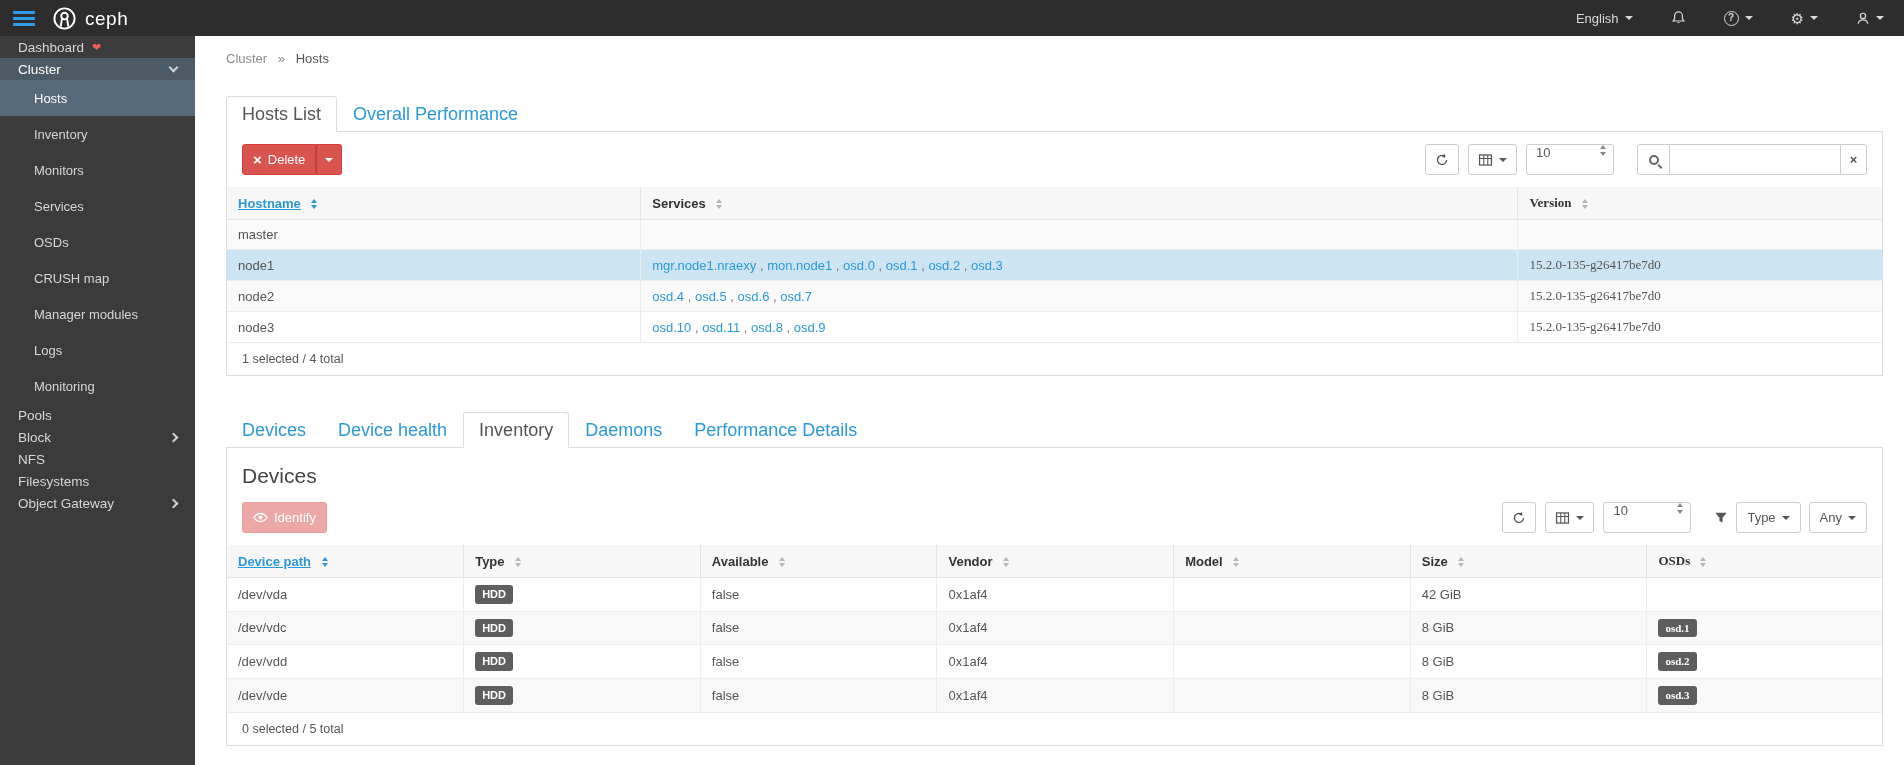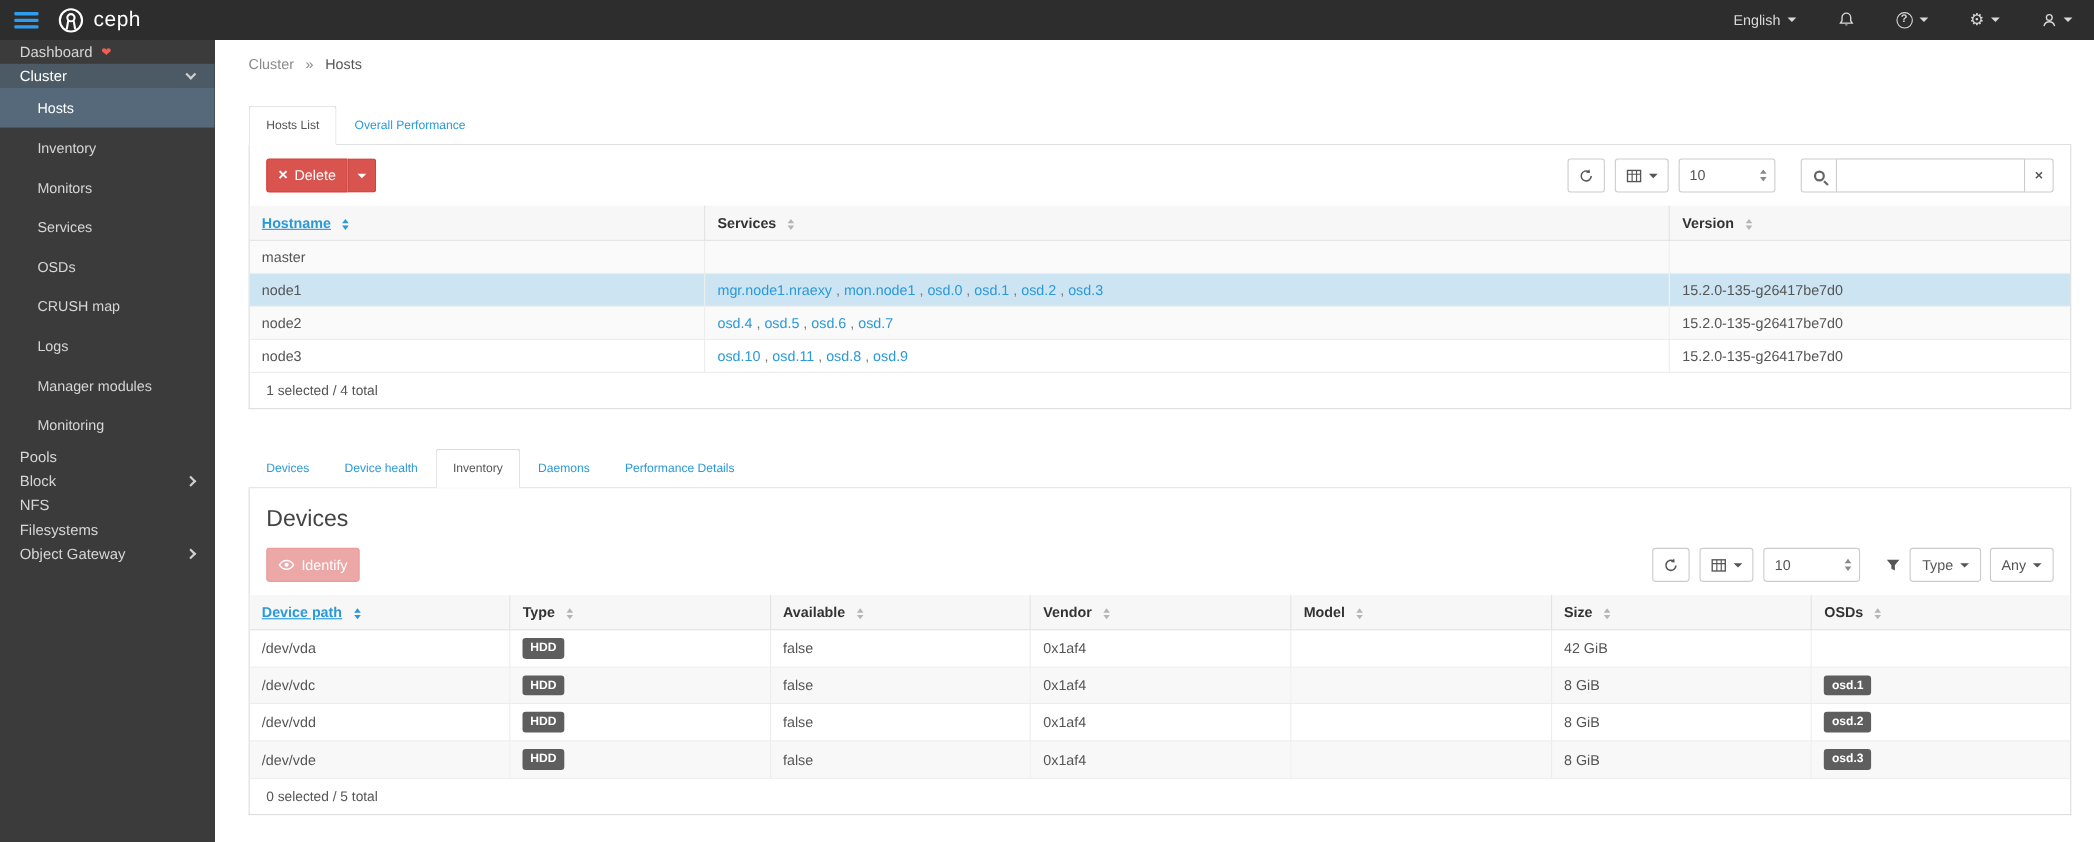--- a/index.html
+++ b/index.html
@@ -39,21 +39,21 @@
   .side-sub .side-item { padding-left:34px; font-size:13px; height:36px; }
   .side-sub .side-item.active { background:#56697b; color:#fff; }
   .heart { color:#ef5e55; font-size:11px; margin-left:8px; }
   
   .main { margin-left:195px; padding:15px 21px 0 31px; }
   .breadcrumb { font-size:13px; margin-bottom:30px; }
   .bc-link { color:#8a8a8a; cursor:pointer; }
   .bc-sep { color:#8a8a8a; margin:0 7px; }
   .bc-current { color:#555; }
   .tabs { display:flex; border-bottom:1px solid #ddd; }
-  .tab { padding:9px 15px; font-size:11px; color:#2b99d8; cursor:pointer;
+  .tab { padding:9px 15px; font-size:18px; color:#2b99d8; cursor:pointer;
          border:1px solid transparent; margin-bottom:-1px; border-radius:3px 3px 0 0; line-height:16px; }
   .tab.active { color:#555; background:#fff; border-color:#ddd; border-bottom-color:#fff; }
   .tab-content { border:1px solid #ddd; border-top:none; background:#fff; }
   .tabs-2 { margin-top:36px; }
   .panel-heading { font-size:21px; color:#444; font-weight:500; padding:16px 15px 2px; }
   
   .toolbar { display:flex; align-items:center; justify-content:space-between; padding:12px 15px; }
   .toolbar-right { display:flex; align-items:center; gap:9px; }
   .btn { height:31px; border:1px solid #ccc; background:#fff; border-radius:3px;
          display:inline-flex; align-items:center; gap:6px; padding:0 10px;
@@ -61,21 +61,21 @@
   .icon-btn { padding:0 9px; }
   .btn .caret { border-top-color:#555; }
   .btn-red { background:#d9534f; border-color:#d43f3a; color:#fff; }
   .btn-red .caret { border-top-color:#fff; }
   .btn-disabled { opacity:.5; cursor:default; }
   .btn-split { display:inline-flex; }
   .btn-split .main-part { border-radius:3px 0 0 3px; }
   .btn-split .caret-part { border-radius:0 3px 3px 0; border-left:1px solid rgba(0,0,0,.18); padding:0 8px; }
   .x-icon { font-weight:bold; font-size:15px; line-height:1; }
   .num-input { width:88px; height:31px; border:1px solid #ccc; border-radius:3px;
-               display:flex; align-items:center; background:#fff; }
+               display:flex; align-items:flex-start; background:#fff; }
   .num-field { flex:1; min-width:0; border:none; outline:none; padding:0 0 0 9px;
                font:inherit; color:#555; background:transparent; }
   .spinners { width:17px; display:flex; flex-direction:column; justify-content:center;
               align-items:center; gap:3px; padding-right:4px; }
   .spin-up { width:0; height:0; border-left:3.5px solid transparent; border-right:3.5px solid transparent;
              border-bottom:4.5px solid #888; cursor:pointer; }
   .spin-dn { width:0; height:0; border-left:3.5px solid transparent; border-right:3.5px solid transparent;
              border-top:4.5px solid #888; cursor:pointer; }
   .search-group { display:flex; align-items:stretch; margin-left:14px; height:31px; }
   .search-btn { width:33px; border:1px solid #ccc; border-radius:3px 0 0 3px; background:#fff;
@@ -89,21 +89,21 @@
          position:relative; display:inline-block; }
   .mag::after { content:""; position:absolute; width:2px; height:5px; background:#666;
                 transform:rotate(-45deg); left:8px; top:7px; }
   .filter-group { display:flex; align-items:center; gap:8px; margin-left:14px; }
   
   table.grid { width:100%; border-collapse:collapse; font-size:13px; table-layout:fixed; }
   .grid th { background:#f7f7f7; font-weight:bold; color:#333; text-align:left;
              padding:8px 11px; border:1px solid #e3e3e3; cursor:pointer; white-space:nowrap; }
   .grid td { padding:7px 11px; border:1px solid #ededed; color:#555; white-space:nowrap; overflow:hidden;margin-top:20px; }
   .grid th:first-child, .grid td:first-child { border-left:none; }
-  .grid th:last-child,  .grid td:last-child  { border-right:none; }
+  .grid th:last-child,  .grid td:last-child  { border-right:none;font-family:Liberation Serif, serif; }
   .grid thead tr th { border-top:none; }
   th.sorted .th-label { color:#2b99d8; text-decoration:underline; }
   .sort { display:inline-flex; flex-direction:column; margin-left:7px; vertical-align:middle; gap:2px; }
   .sort i { width:0; height:0; border-left:3.5px solid transparent; border-right:3.5px solid transparent; display:block; }
   .sort .u { border-bottom:4px solid #b5b5b5; }
   .sort .d { border-top:4px solid #b5b5b5; }
   th.sorted .sort .u { border-bottom-color:#2b99d8; }
   th.sorted .sort .d { border-top-color:#2b99d8; }
   #hosts-table tbody tr:nth-child(odd) { background:#fafafa; }
   #hosts-table tbody tr.selected { background:#cde5f3; }
@@ -183,24 +183,24 @@
     <div class="side-item">
       <span>Services</span>
     </div>
     <div class="side-item">
       <span>OSDs</span>
     </div>
     <div class="side-item">
       <span>CRUSH map</span>
     </div>
     <div class="side-item">
+      <span>Manager modules</span>
+    </div>
+    <div class="side-item">
       <span>Logs</span>
-    </div>
-    <div class="side-item">
-      <span>Manager modules</span>
     </div>
     <div class="side-item">
       <span>Monitoring</span>
     </div>
   </div>
   <div class="side-item">
     <span>Pools</span>
   </div>
   <div class="side-item">
     <span>Block</span>

